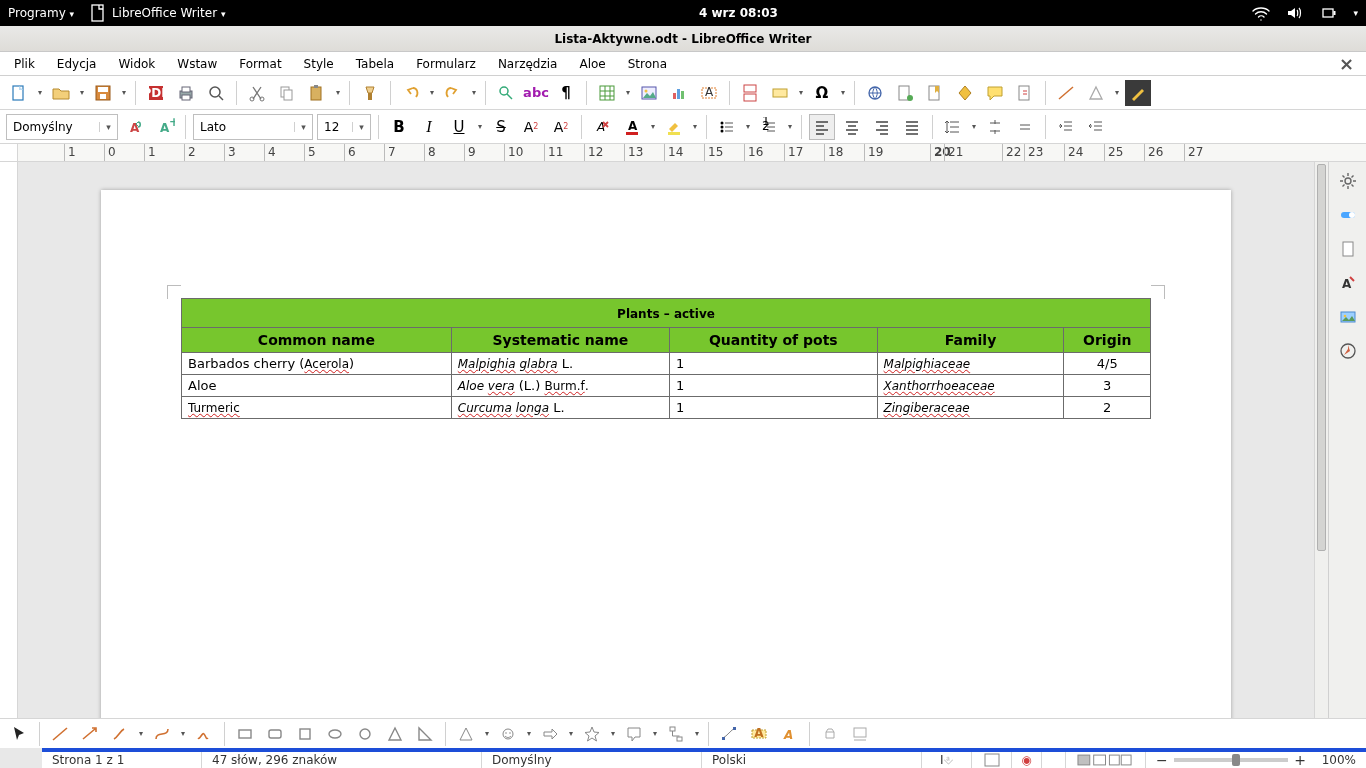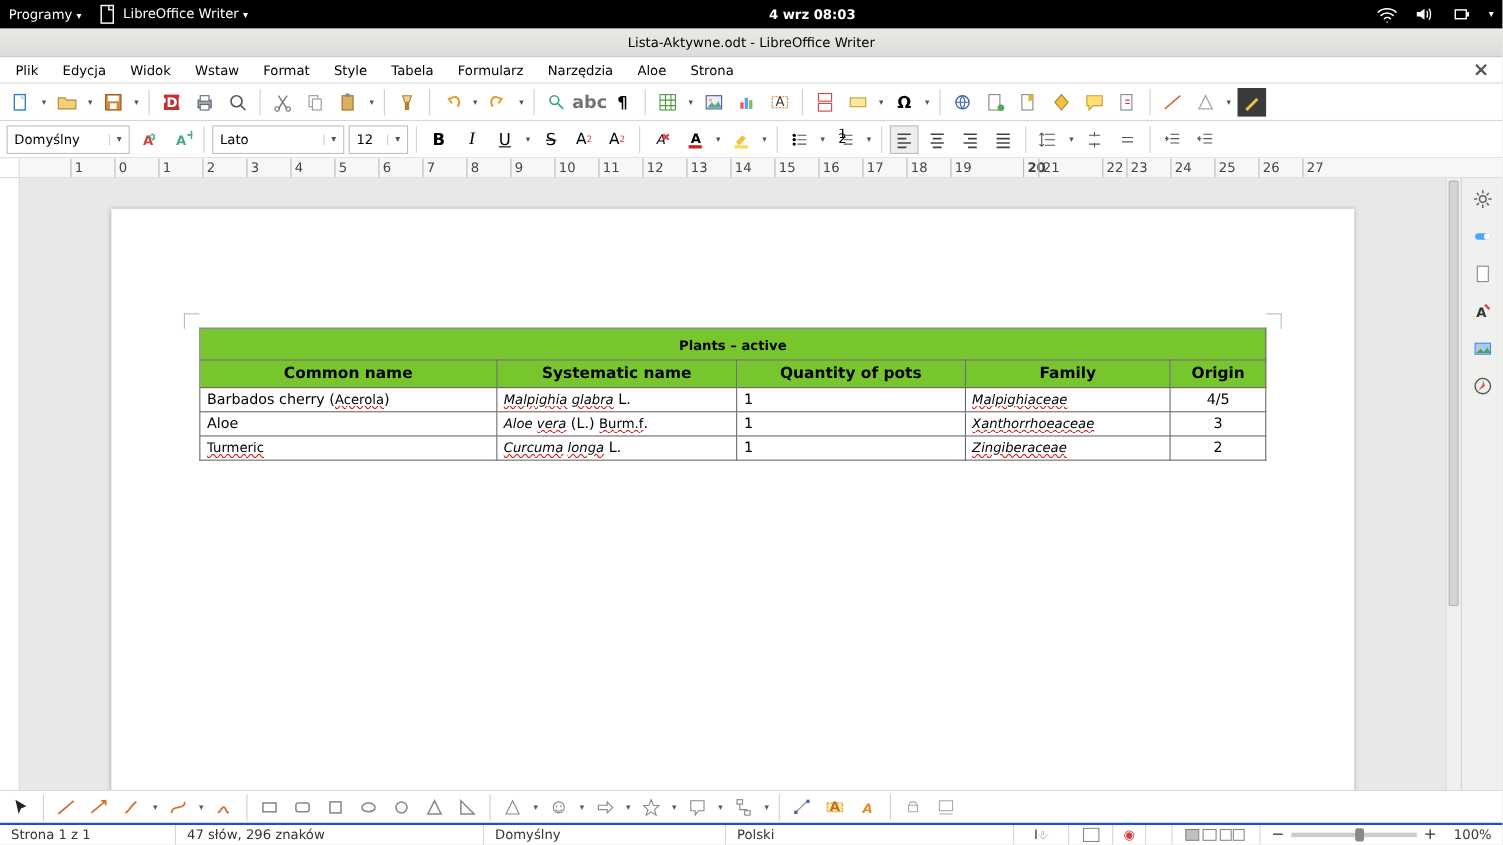--- a/index.html
+++ b/index.html
@@ -6,21 +6,21 @@
   body { background:#e8e8e8; width:1366px; height:768px; overflow:hidden; }
 
   
   .topbar { height:26px; background:#000; color:#fff; display:flex; align-items:center; padding:0 8px; }
   .topbar .left,.topbar .right { display:flex; align-items:center; gap:14px; }
   .topbar .center { flex:1; text-align:center; font-weight:600; }
   .topbar .tri { font-size:9px; }
   .topbar svg { vertical-align:middle; }
 
   
-  .titlebar { height:26px; background:linear-gradient(#e9e9e7,#dedcd8); border-bottom:1px solid #c8c8c8; display:flex; align-items:center; justify-content:center; font-weight:400; position:relative; }
+  .titlebar { height:26px; background:linear-gradient(#e9e9e7,#dedcd8); border-bottom:1px solid #c8c8c8; display:flex; align-items:center; justify-content:center; font-weight:700; position:relative; }
 
   
   .menubar { height:24px; background:#fff; border-bottom:1px solid #d0d0d0; display:flex; align-items:center; padding:0 6px; gap:4px; }
   .menubar .item { padding:3px 10px 3px 8px; cursor:default; }
   .menubar .closebtn { margin-left:auto; font-size:18px; font-weight:700; color:#555; padding:0 6px; }
 
   
   .toolbar { display:flex; align-items:center; gap:4px; padding:2px 6px; background:#fff; border-bottom:1px solid #d6d6d6; }
   .toolbar.first { height:34px; }
   .toolbar.second { height:34px; }
@@ -59,21 +59,21 @@
 
   
   .sidepanel { width:38px; background:#f0f0ee; border-left:1px solid #d0d0d0; display:flex; flex-direction:column; align-items:center; padding-top:4px; gap:4px; }
   .sidepanel .sbtn { width:30px; height:30px; border:1px solid transparent; display:flex; align-items:center; justify-content:center; }
   .vscroll { width:14px; background:#f0f0ee; border-left:1px solid #d6d6d6; display:flex; flex-direction:column; }
   .vthumb { flex:.7; border:1px solid #b0b0b0; border-radius:2px; margin:2px; background:#d4d4d2; }
   .vtrack { flex:.3; }
 
   
   .drawbar { height:30px; background:#fff; border-top:1px solid #d6d6d6; display:flex; align-items:center; gap:4px; padding:0 6px; }
-  .statusbar { height:20px; background:#fff; border-top:2px solid #1d4ed8; display:flex; align-items:center; font-size:11px; color:#333; }
+  .statusbar { height:20px; background:#fff; border-top:4px solid #1d4ed8; display:flex; align-items:center; font-size:11px; color:#333;margin-left:42px; }
   .statusbar .cell { padding:0 10px; border-right:1px solid #d6d6d6; height:100%; display:flex; align-items:center; }
   .statusbar .stretch { flex:1; border-right:1px solid #d6d6d6; padding:0 10px; height:100%; display:flex; align-items:center; }
   .zoomslider { width:120px; height:4px; background:#ccc; position:relative; margin:0 6px; }
   .zoomslider .knob { position:absolute; top:-4px; left:58px; width:8px; height:12px; background:#888; border-radius:2px; }
 
   
   .ic { width:20px; height:20px; }
 </style>
 </head>
 <body>
@@ -209,21 +209,21 @@
       </svg>
     </div>
     <div class="drop">▾</div>
   <div class="sep"></div>
   <div class="tbtn">
       <svg class="ic" viewBox="0 0 20 20">
         <circle cx="8" cy="8" r="4" fill="none" stroke="#3a7" stroke-width="1.5"></circle>
         <path d="M11 11l5 5" stroke="#3a7" stroke-width="1.5"></path>
       </svg>
     </div>
-  <div class="tbtn" style="font-weight:700;font-size:16px;color:#737373;">abc</div>
+  <div class="tbtn" style="font-weight:700;font-size:13px;color:#a21caf;">abc</div>
   <div class="tbtn" style="font-weight:700;font-size:15px;">¶</div>
   <div class="sep"></div>
   <div class="tbtn">
       <svg class="ic" viewBox="0 0 20 20">
         <rect x="3" y="3" width="14" height="14" fill="none" stroke="#4a9a3a"></rect>
         <path d="M3 8h14M3 13h14M8 3v14M13 3v14" stroke="#4a9a3a"></path>
       </svg>
     </div>
     <div class="drop">▾</div>
   <div class="tbtn">

